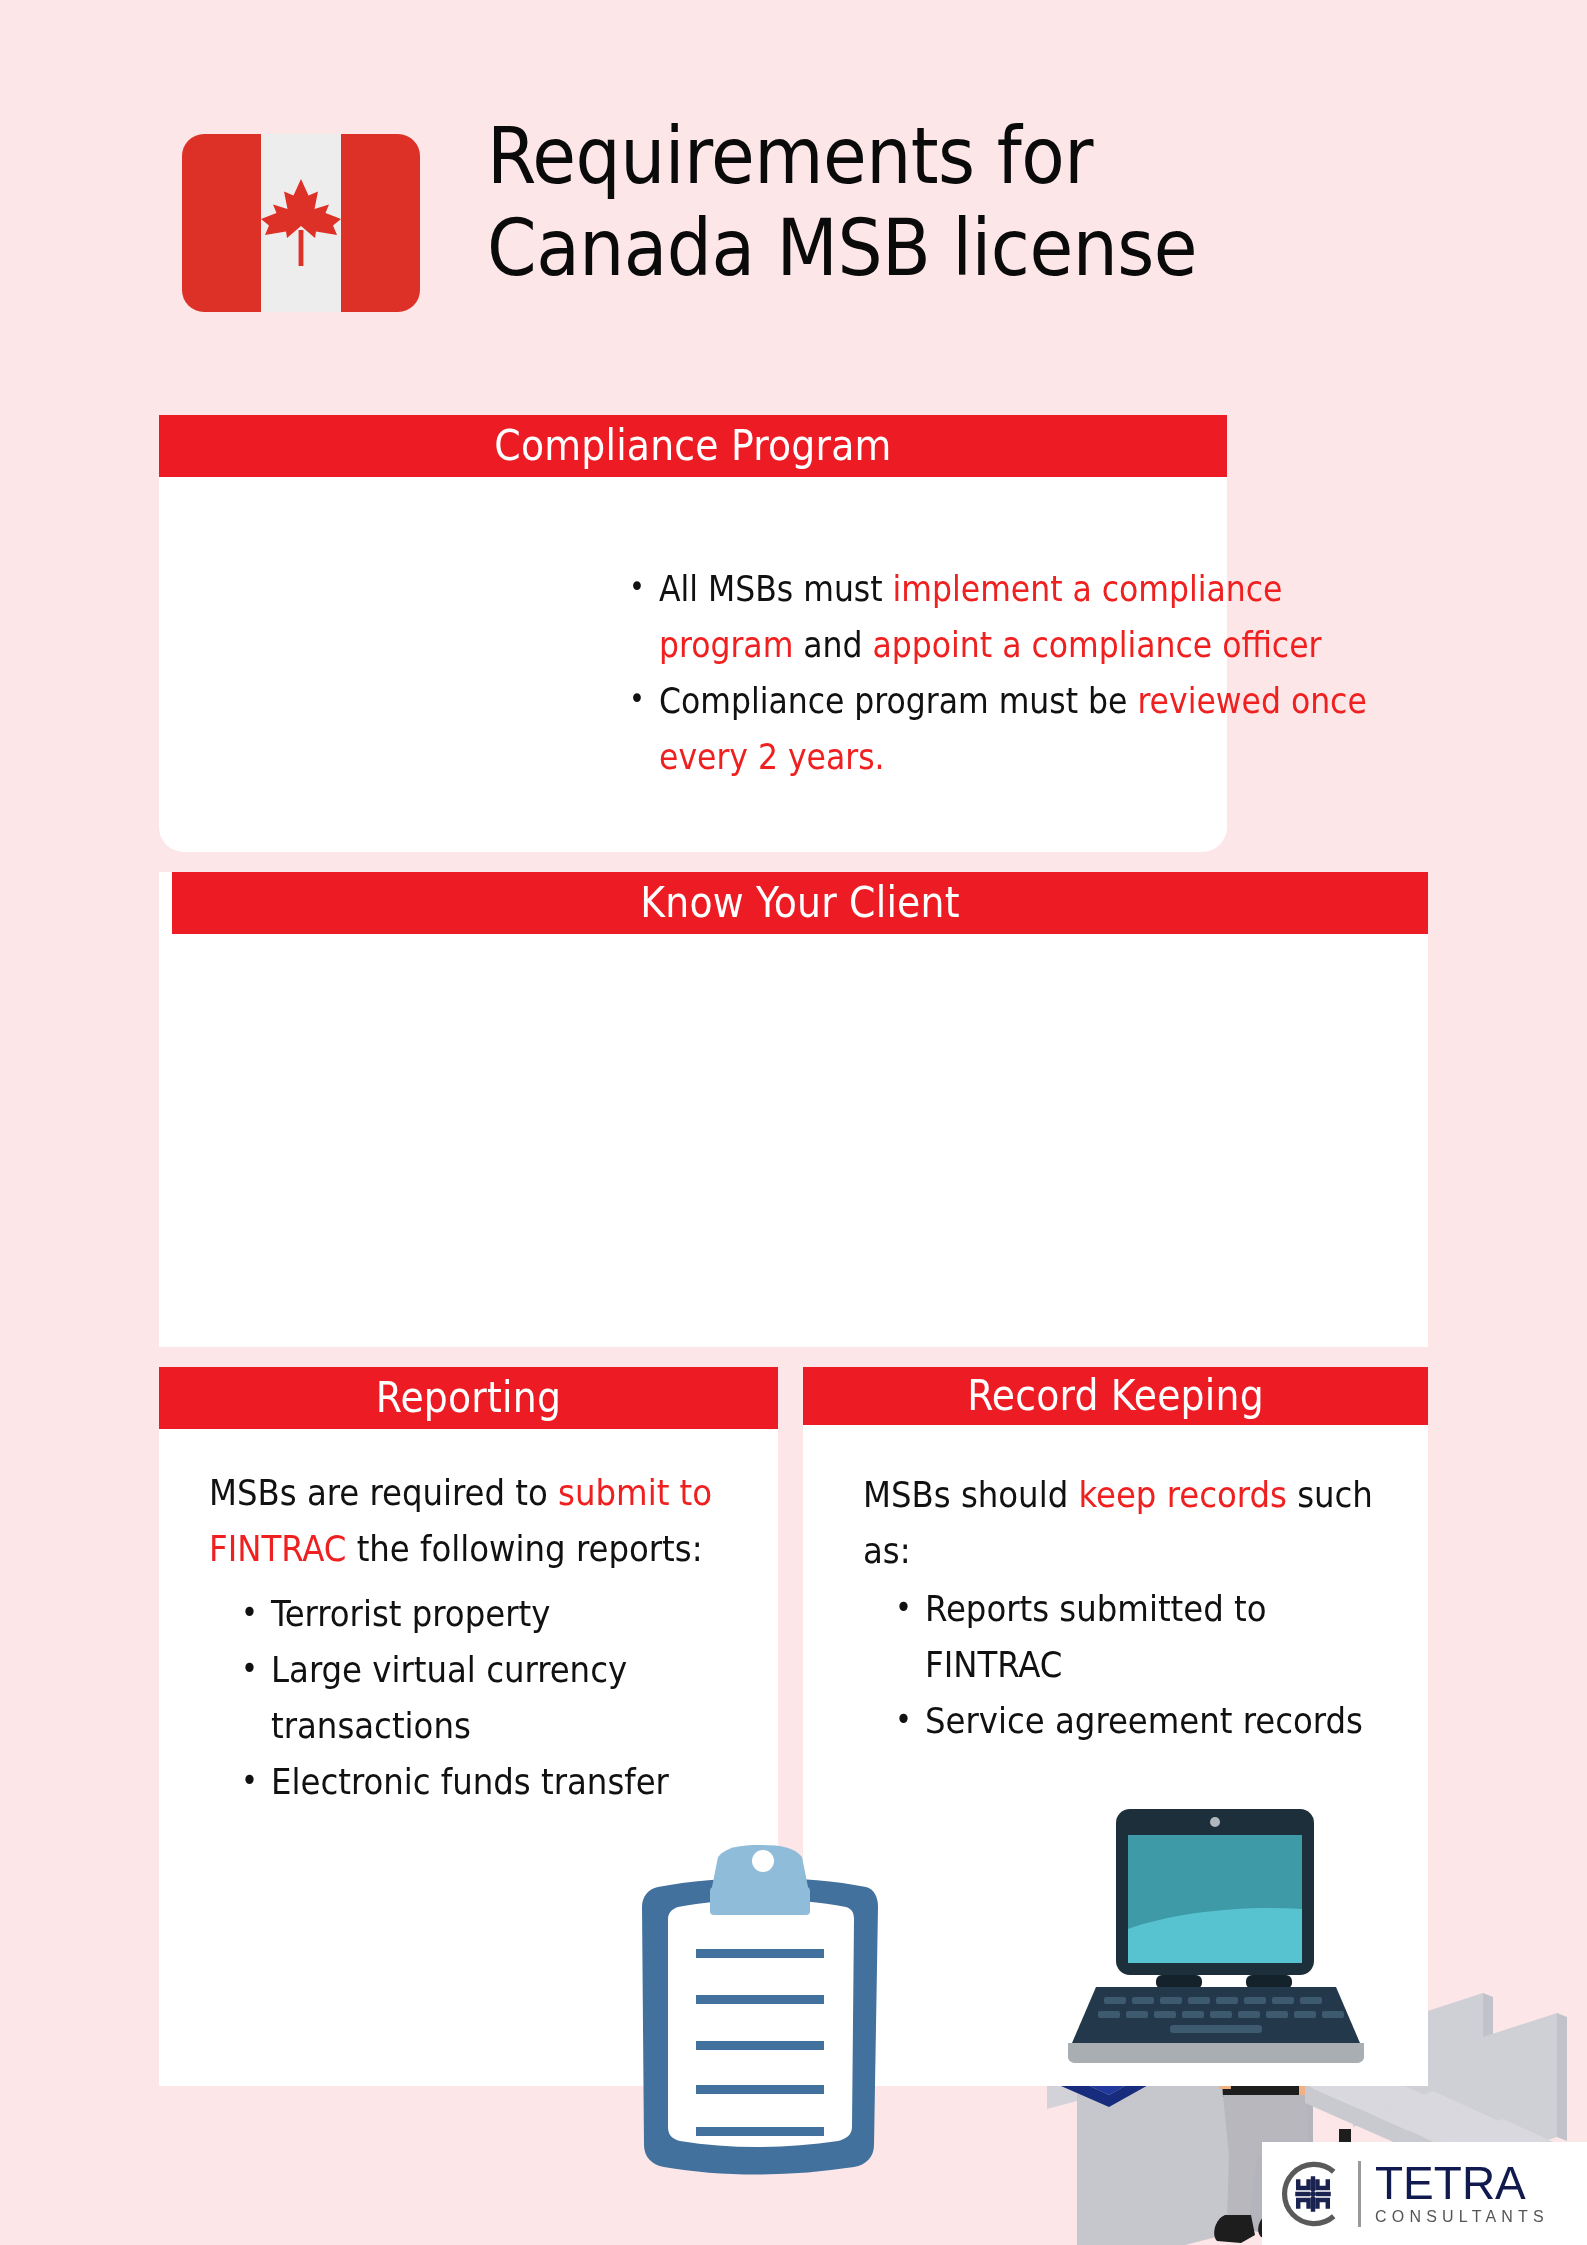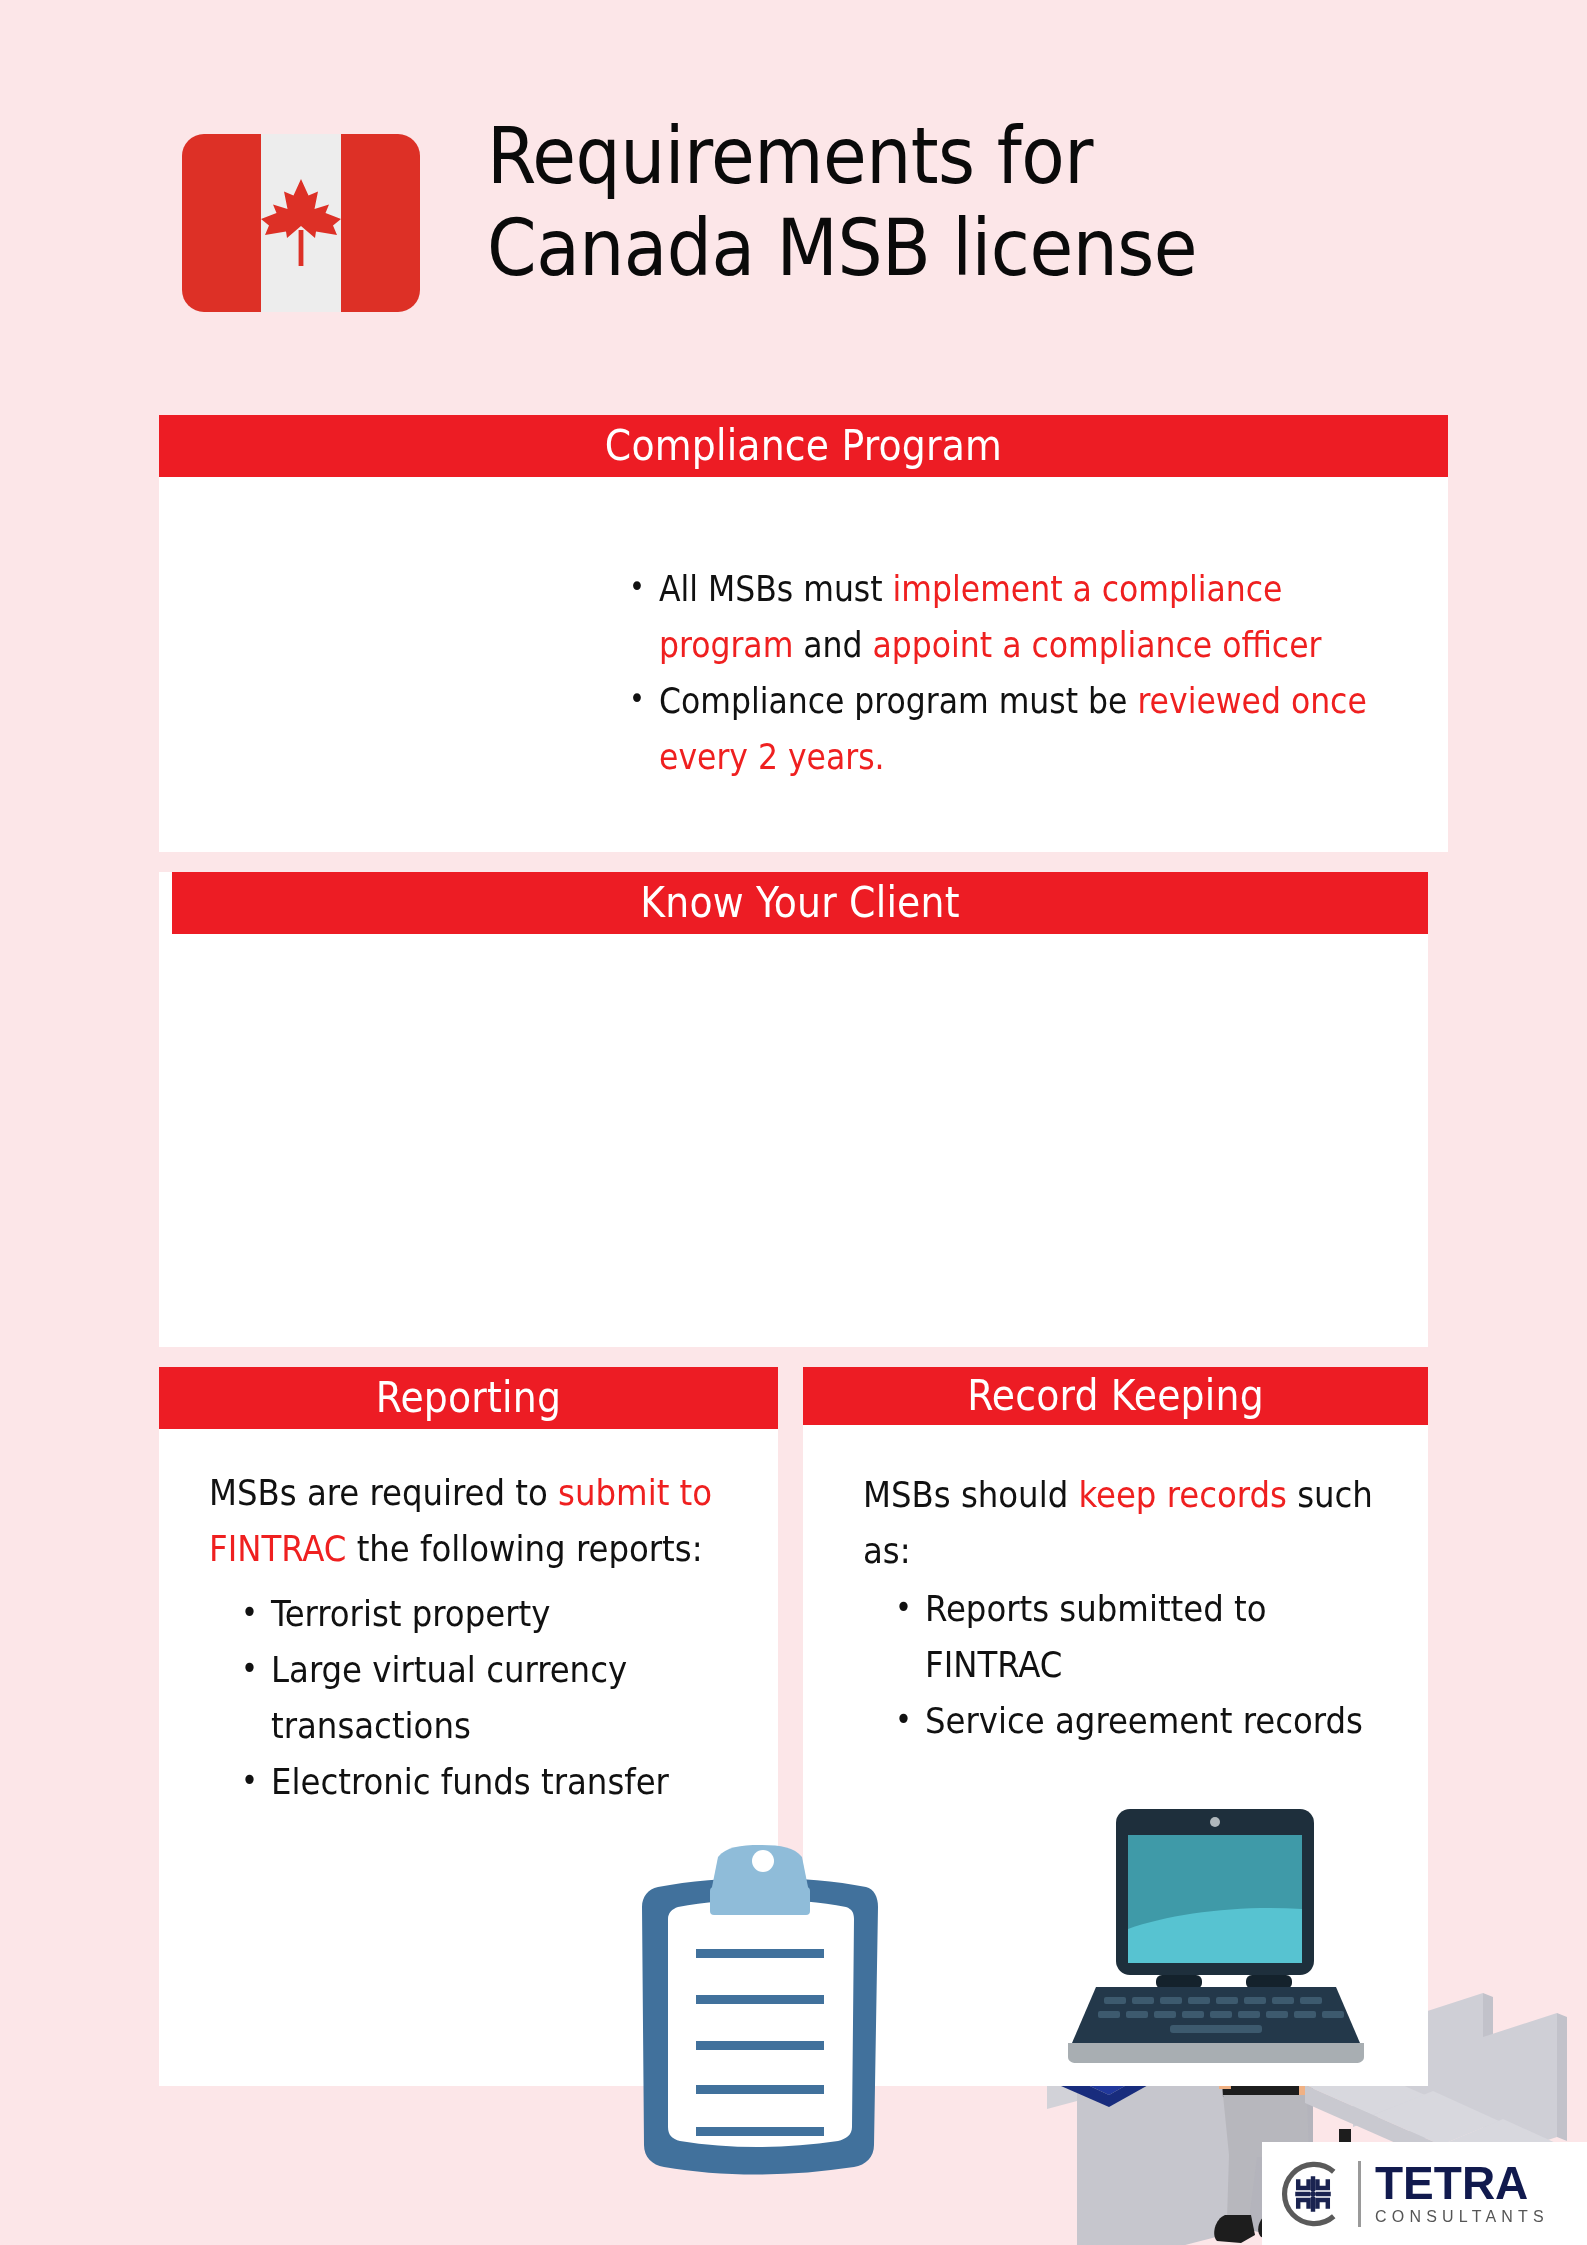--- a/index.html
+++ b/index.html
@@ -43,21 +43,21 @@
   .card-head {
     background:#ed1c24; color:#ffffff;
     font-size:42px; line-height:1; font-weight:400;
     display:flex; align-items:center; justify-content:center;
     font-family:"DejaVu Sans Condensed","Liberation Sans", sans-serif;
     letter-spacing:0.2px;
   }
   .card-body { position:relative; width:100%; }
 
   
-  #card-compliance { left:159px; top:415px; width:1289px; height:437px; }
+  #card-compliance { left:159px; top:415px; width:1068px; height:437px;border-radius:25px; }
   #card-compliance .card-head { height:62px; }
   #card-compliance .card-body { height:375px; }
 
   
   #card-kyc { left:159px; top:872px; width:1269px; height:475px;padding-left:13px; }
   #card-kyc .card-head { height:62px; }
   #card-kyc .card-body { height:413px; }
 
   
   #card-reporting { left:159px; top:1367px; width:619px; height:719px; }
@@ -119,21 +119,21 @@
 
   
   #logo-block {
     position:absolute; left:1262px; top:2142px; width:325px; height:103px;
     background:#ffffff; display:flex; align-items:center; padding-left:14px;
   }
   #logo-block .logo-mark { width:74px; height:74px; flex:0 0 74px; }
   #logo-block .logo-div { width:3px; height:66px; background:#9a9a9a; margin:0 14px 0 8px; }
   .logo-text { display:flex; flex-direction:column; justify-content:center; }
   .logo-tetra {
-    font-size:46px; line-height:46px; font-weight:bold; color:#111a4e;
+    font-size:46px; line-height:46px; font-weight:normal; color:#111a4e;
     font-family:"Liberation Sans", sans-serif; letter-spacing:0px;
   }
   .logo-consultants {
     font-size:16px; line-height:22px; color:#555; letter-spacing:5.2px;
     font-family:"Liberation Sans", sans-serif;
   }
 </style>
 </head>
 <body>
 

